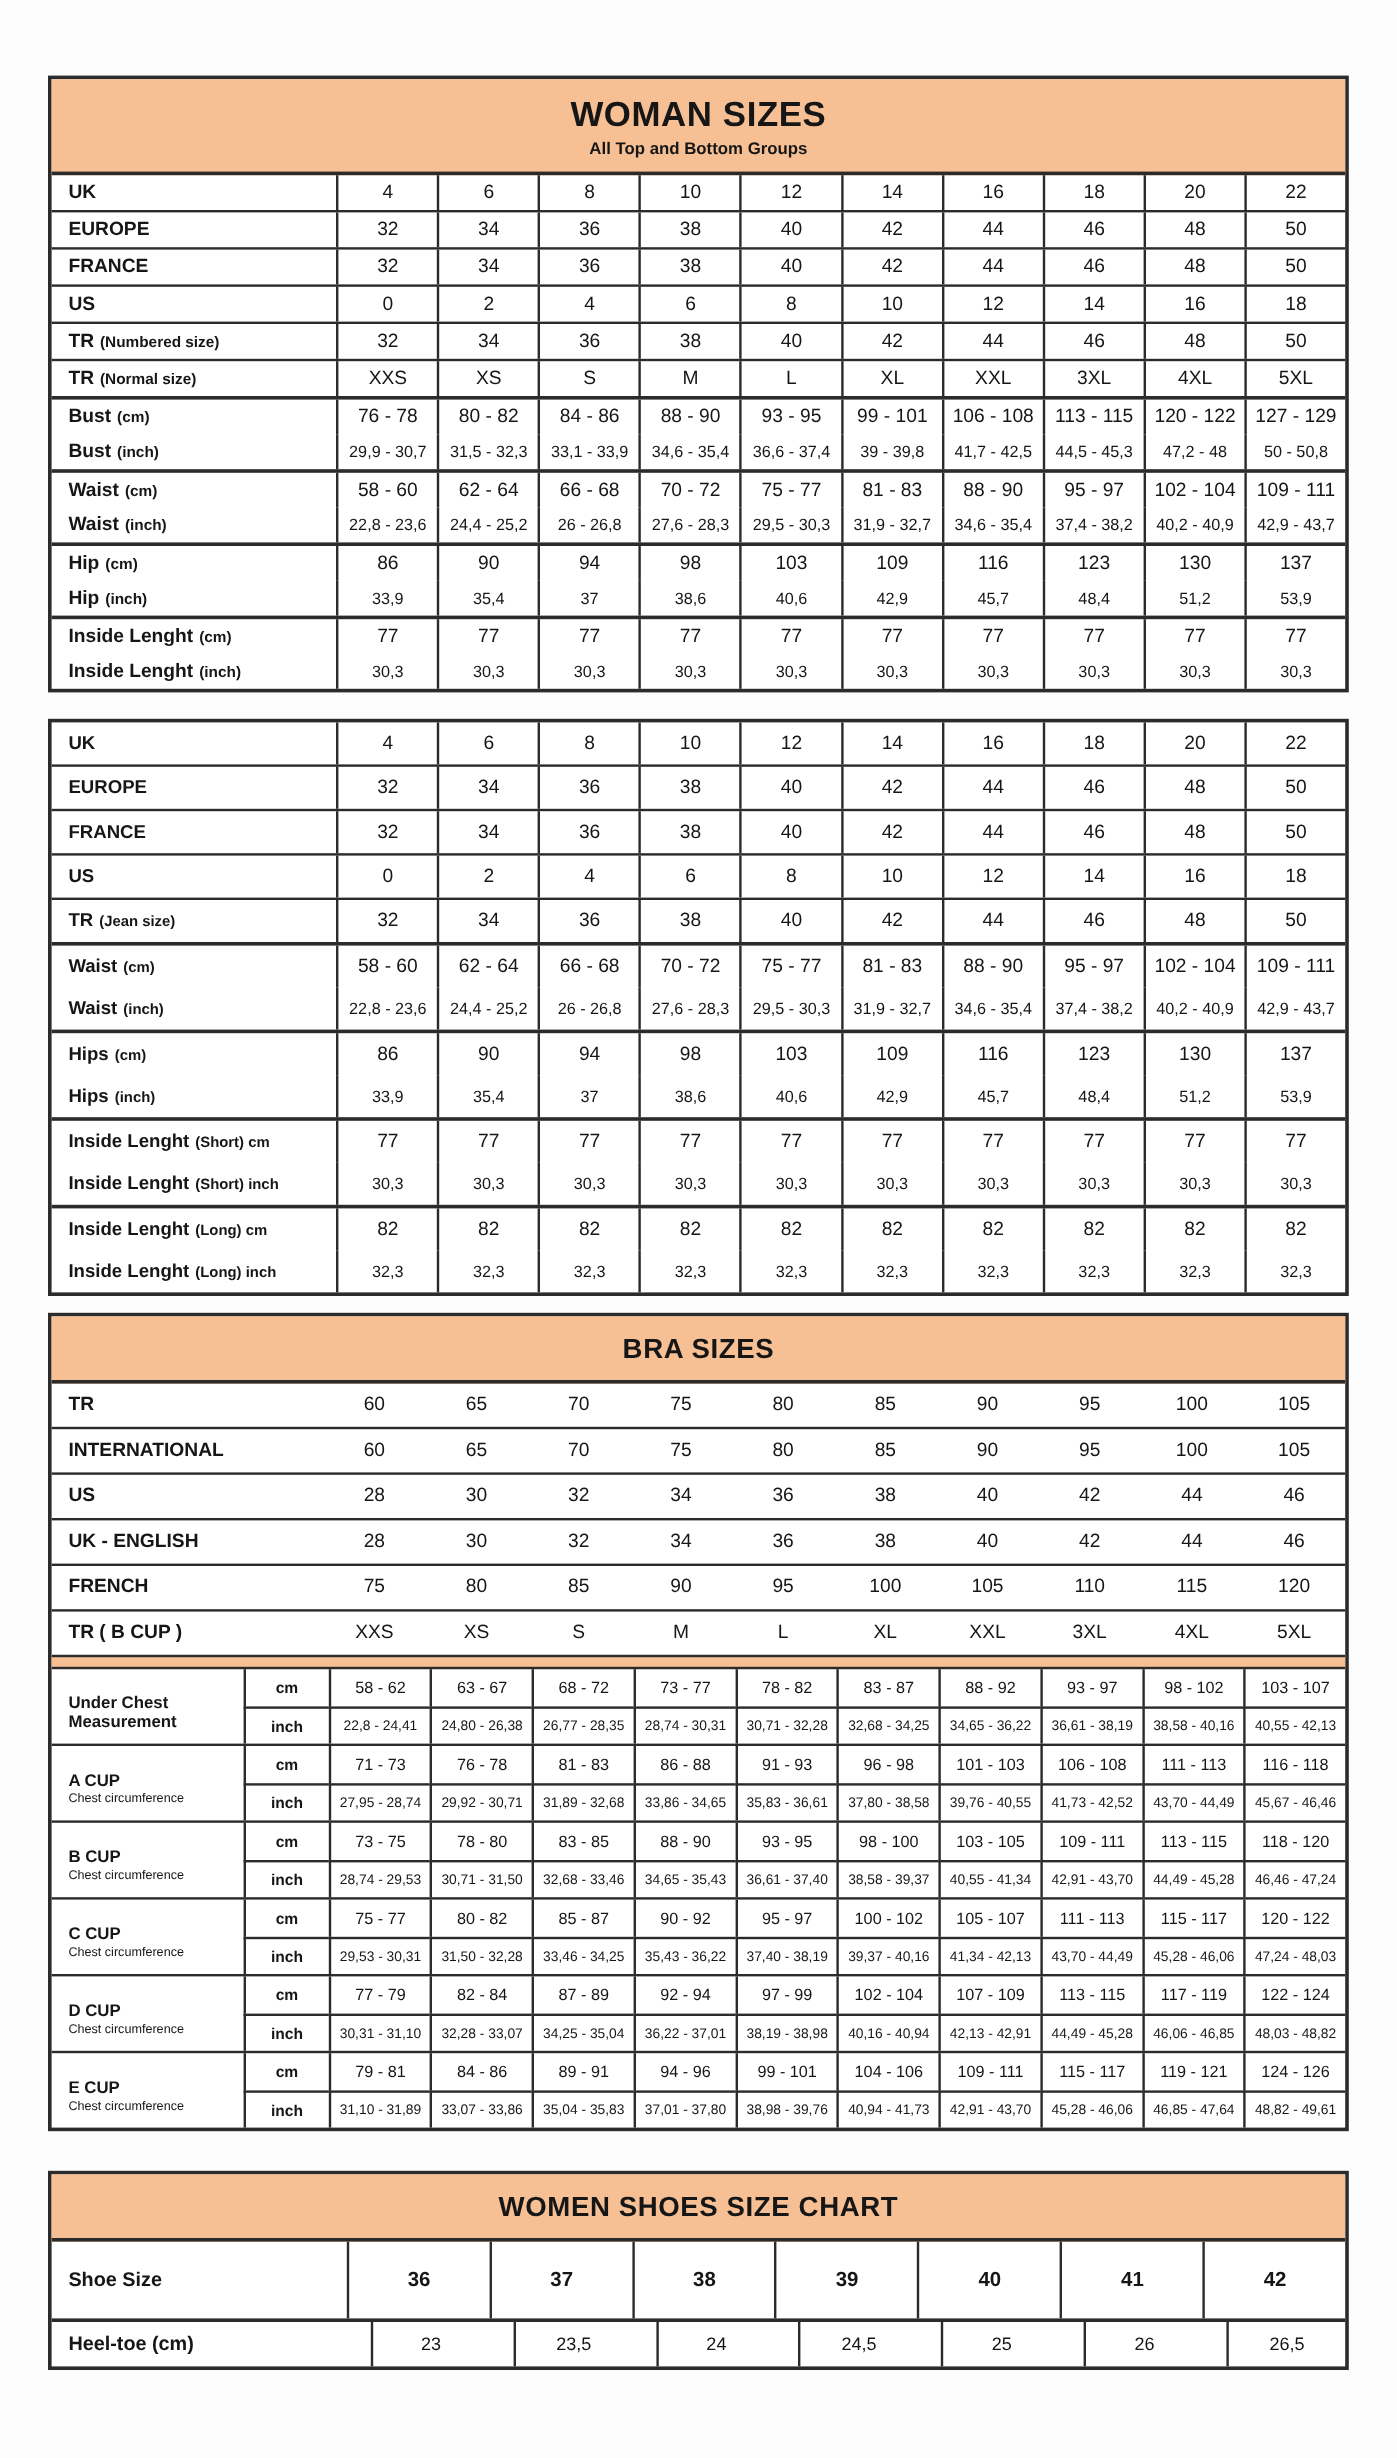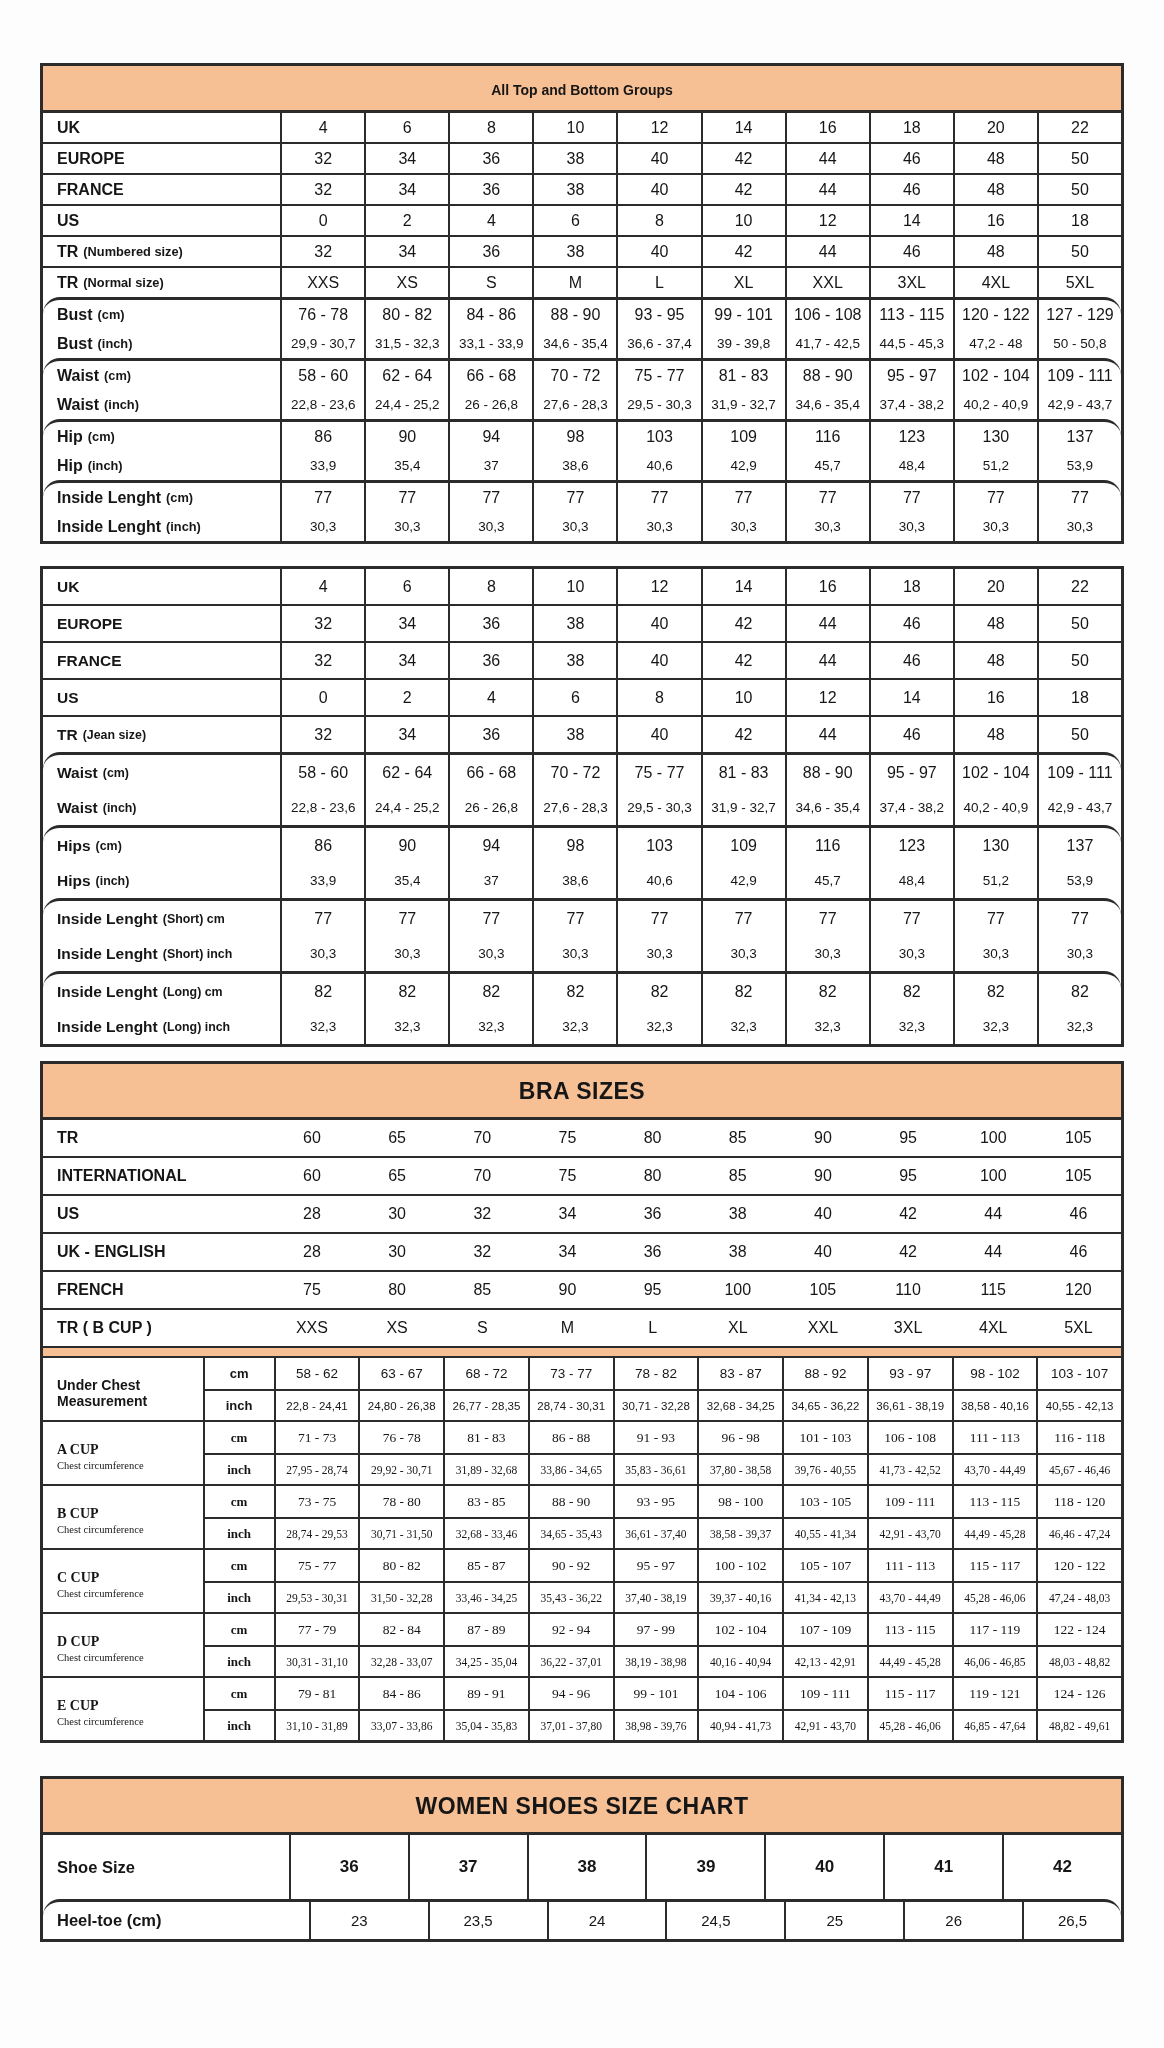--- a/index.html
+++ b/index.html
@@ -27,21 +27,21 @@
   }
   .tbl-title{font-weight:bold;font-size:29px;letter-spacing:.5px;}
   .tbl-title.md{font-size:26px;}
   .tbl-title.sm{font-size:23px;}
   .tbl-subtitle{font-weight:bold;font-size:14px;margin-top:2px;}
   .tbl-subtitle:empty{display:none;}
 
   
   .grid{width:100%;}
   .grp + .grp{border-top:2px solid var(--bd);}
-  .grp.thick{border-top:3px solid var(--bd);border-radius:17px;}
+  .grp.thick{border-top:3px solid var(--bd);}
   .row{display:grid;align-items:center;}
   .lab{padding-left:14px;font-weight:bold;text-align:left;display:flex;align-items:center;gap:5px;flex-wrap:wrap;align-content:center;}
   .lab-note{font-weight:bold;font-size:.8em;}
   .val{display:flex;align-items:center;justify-content:center;height:100%;}
 
   
   .kind-sized .row{grid-template-columns:22% repeat(10,1fr);}
   .kind-sized .val{border-left:2px solid var(--bd);font-size:16px;}
   .kind-sized .lab{font-size:16px;text-align:center;}
   .kind-sized .subrow .val{font-size:13.5px;}
@@ -53,41 +53,42 @@
   
   .kind-bra .row{grid-template-columns:21% repeat(10,1fr);height:36px;}
   .kind-bra .lab{font-size:16px;}
   .kind-bra .val{font-size:16px;text-align:center;}
   .kind-bra .grp + .grp{border-top:2.5px solid var(--bd);}
 
   .bra-divider{height:12px;background:var(--peach);border-top:2.5px solid var(--bd);border-bottom:2.5px solid var(--bd);}
 
   
   .kind-cup .grp{display:grid;grid-template-columns:14.8% 6.6% repeat(10,1fr);grid-auto-rows:31px;align-items:stretch;}
-  .kind-cup .grp + .grp{border-top:2.5px solid var(--bd);font-family:Liberation Serif, serif;}
+  .kind-cup .grp + .grp{border-top:2.5px solid var(--bd);}
   .kind-cup .lab{grid-row:1/3;grid-column:1;display:block;padding-top:8px;font-size:14px;line-height:1.15;}
   .kind-cup .lab .lab-note{display:block;font-weight:normal;font-size:10.5px;margin-top:2px;}
   .kind-cup .unit{border-left:2px solid var(--bd);display:flex;align-items:center;justify-content:center;font-weight:bold;font-size:13px;}
   .kind-cup .val{border-left:2px solid var(--bd);font-size:13.5px;}
   .kind-cup .sub{border-top:2px solid var(--bd);font-size:11.5px;}
   .kind-cup .unit.sub{font-size:13px;}
 
   
   .kind-shoes .row{grid-template-columns:22.8% repeat(7,1fr);}
   .kind-shoes .grp:first-child .row{height:64px;}
   .kind-shoes .grp:last-child .row{height:37px;gap:20px;}
   .kind-shoes .val{border-left:2px solid var(--bd);font-size:15px;}
   .kind-shoes .lab{font-size:16.5px;}
   .kind-shoes .boldvals .val{font-weight:bold;font-size:17px;}
 </style>
 </head>
 <body>
 
 <section class="tbl">
   <header class="tbl-head">
+    <div class="tbl-title">WOMAN SIZES</div>
     <div class="tbl-subtitle">All Top and Bottom Groups</div>
   </header>
   <div class="grid t-woman kind-sized">
       <div class="grp">
         <div class="row">
           <div class="lab">
             <span>UK</span>
           </div>
           <div class="val">4</div>
           <div class="val">6</div>

